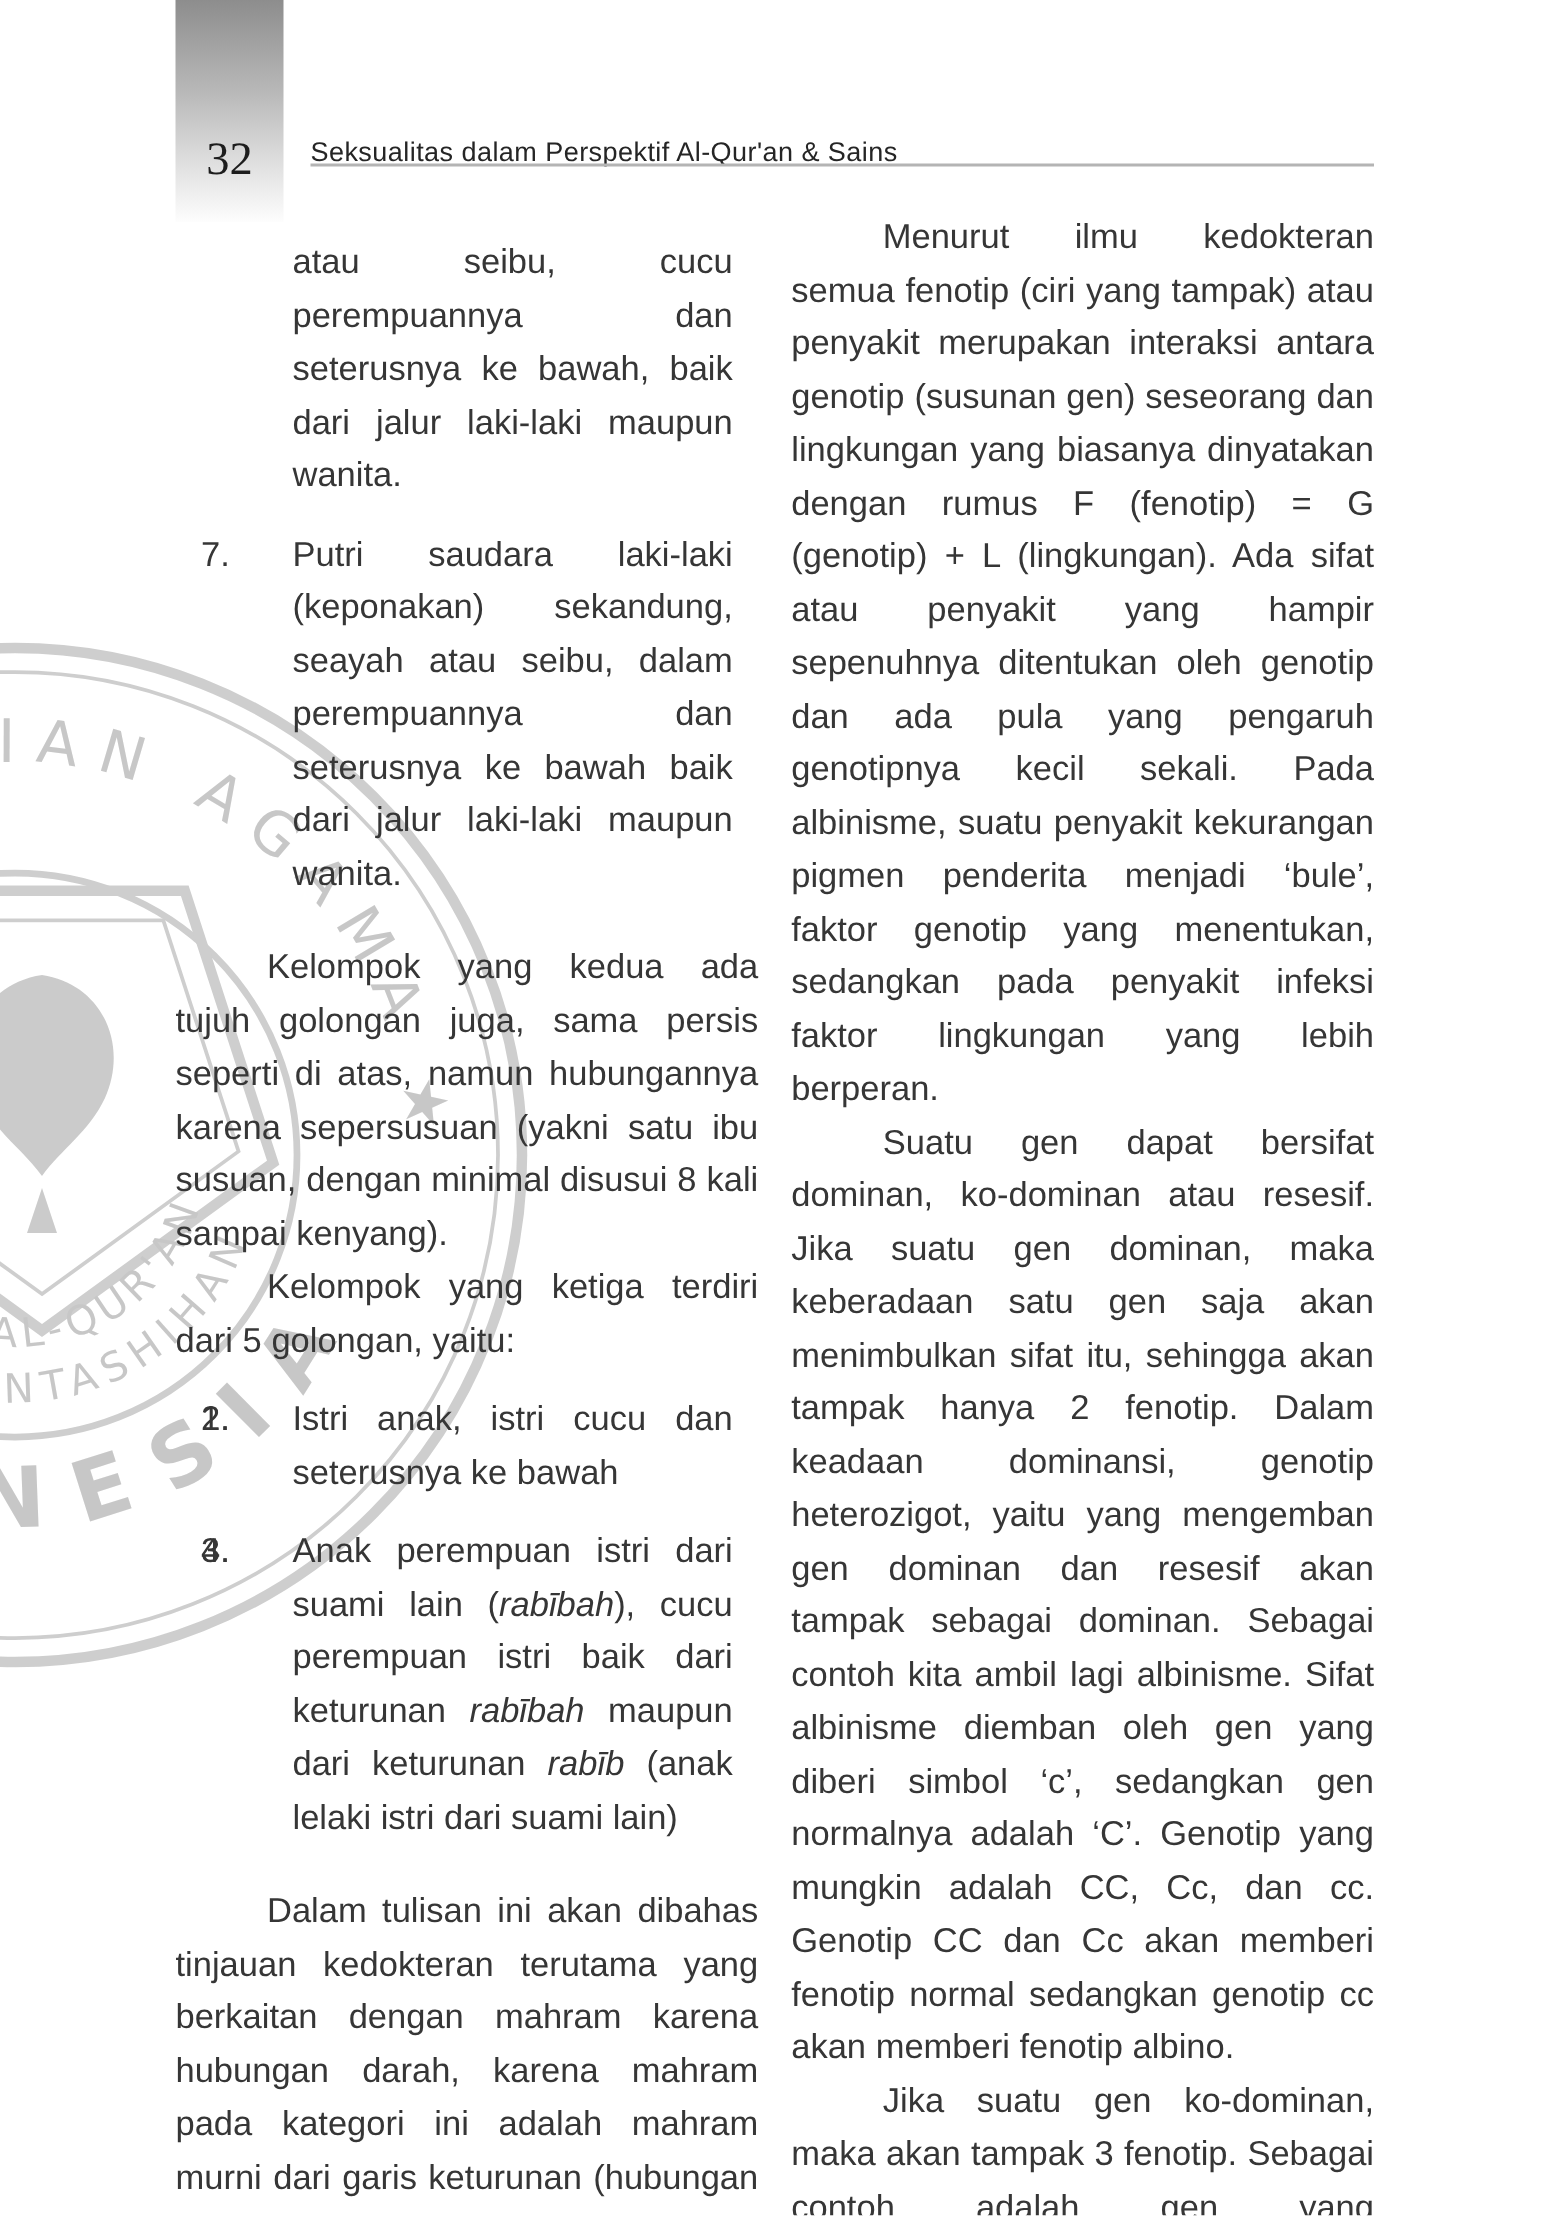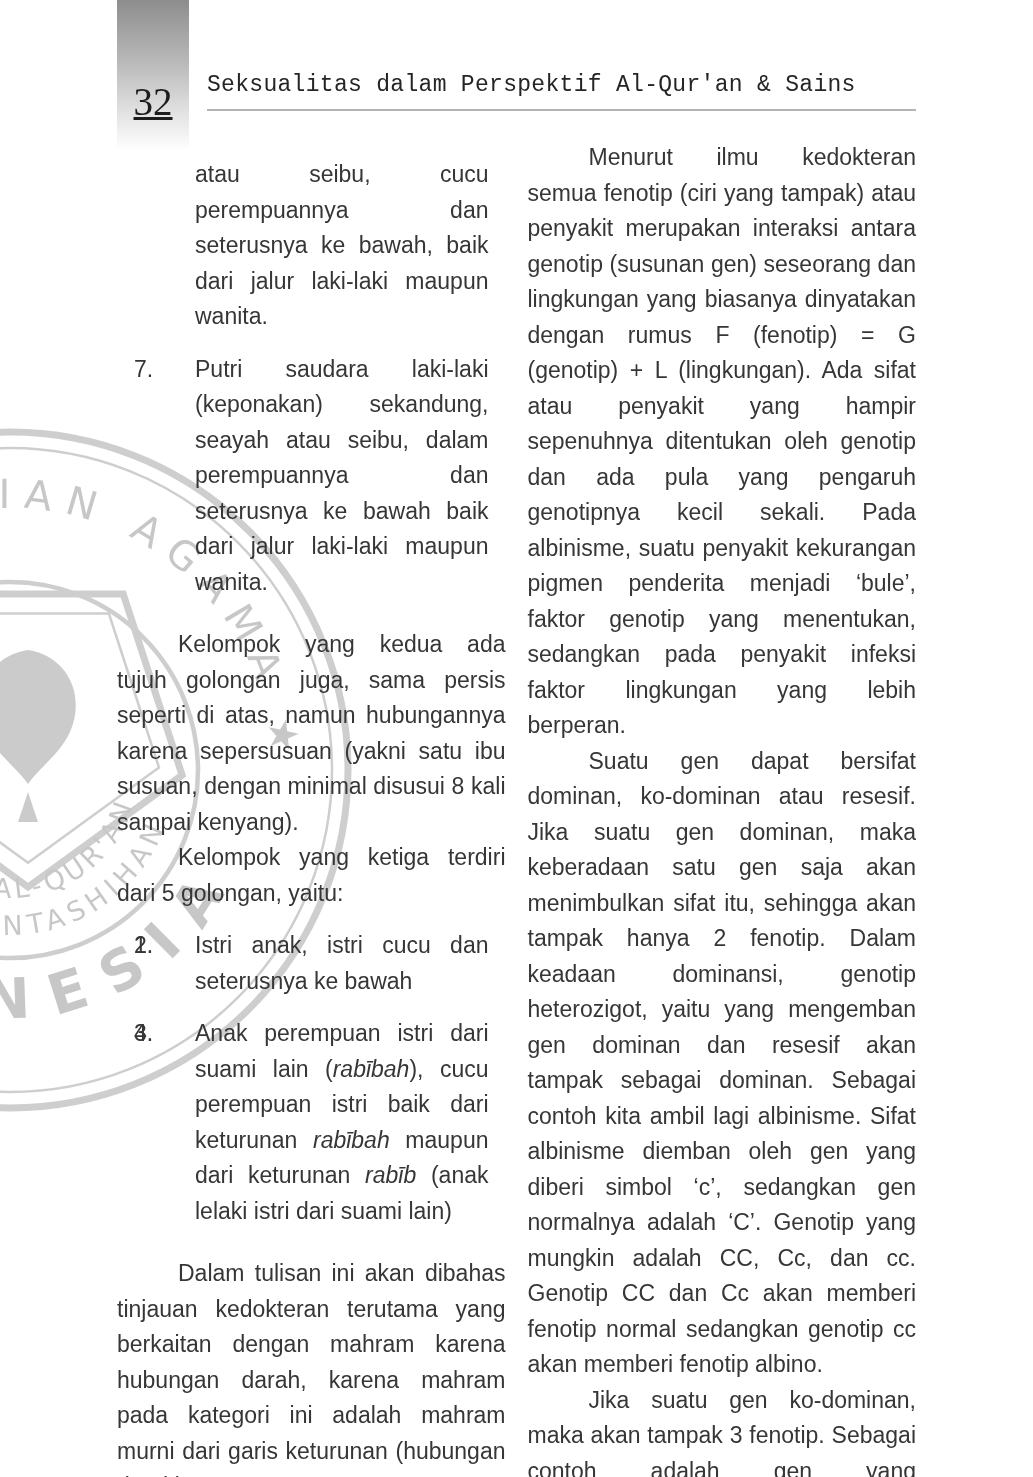--- a/index.html
+++ b/index.html
@@ -18,29 +18,28 @@
   .wm-stroke{fill:none;stroke:#c9c9c9;}
   .wm-text{fill:#c2c2c2;font-family:"DejaVu Sans",sans-serif;}
   
   .corner-bar{
     position:absolute;left:117px;top:0;width:72px;height:148px;
     background:linear-gradient(to bottom,#8d8d8d 0%,#b9b9b9 42%,#e2e2e2 76%,#fdfdfd 100%);
     display:flex;align-items:flex-end;justify-content:center;
   }
   .page-number{
     font-family:"Liberation Serif",serif;
-    font-size:39px;color:#1d1d1d;line-height:1;
+    font-size:31px;color:#1d1d1d;line-height:1;
     padding-bottom:27px;
-    text-decoration:underline;
   }
   
   .header-title{
-    position:absolute;left:207px;top:72px;
-    font-family:Liberation Mono, monospace;
-    font-size:23px;color:#252525;letter-spacing:.3px;white-space:nowrap;
+    position:absolute;left:207px;top:91px;
+    font-family:Liberation Sans, sans-serif;
+    font-size:18px;color:#252525;letter-spacing:.3px;white-space:nowrap;
   }
   .header-rule{
     position:absolute;left:207px;top:109px;width:709px;height:2px;
     background:#b4b4b4;
   }
   
   .columns{
     position:absolute;left:117px;top:140px;width:799px;
     display:flex;gap:22px;
   }

